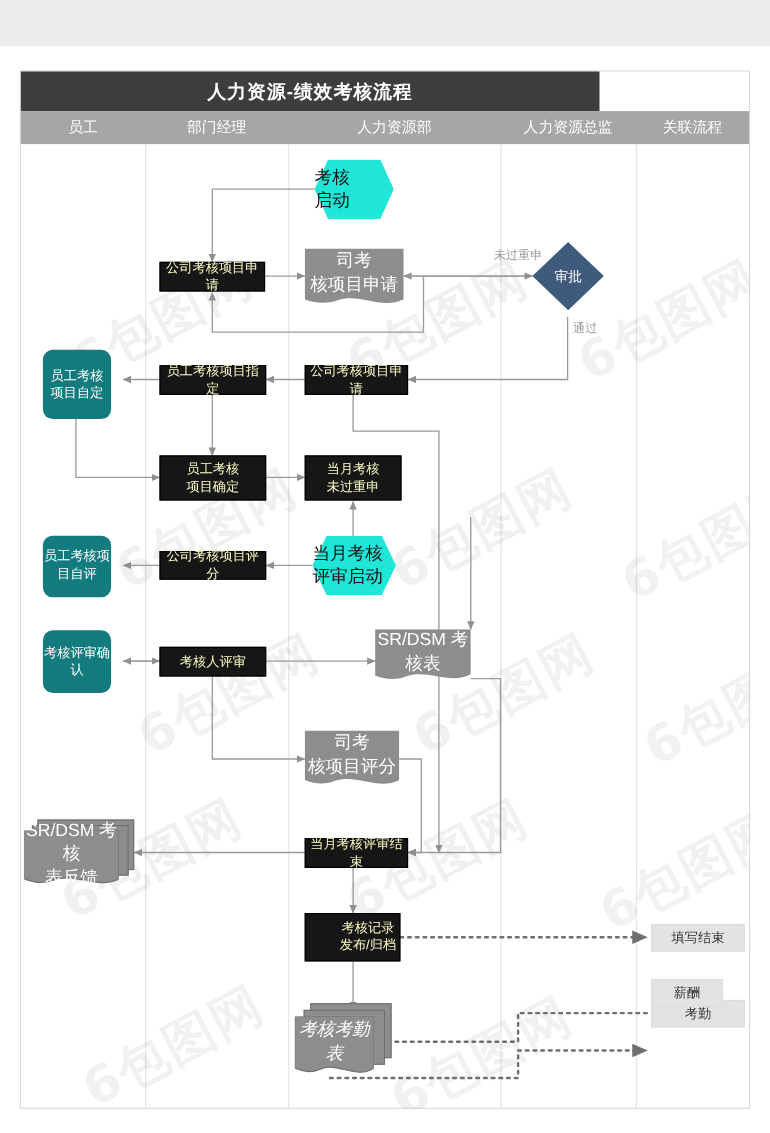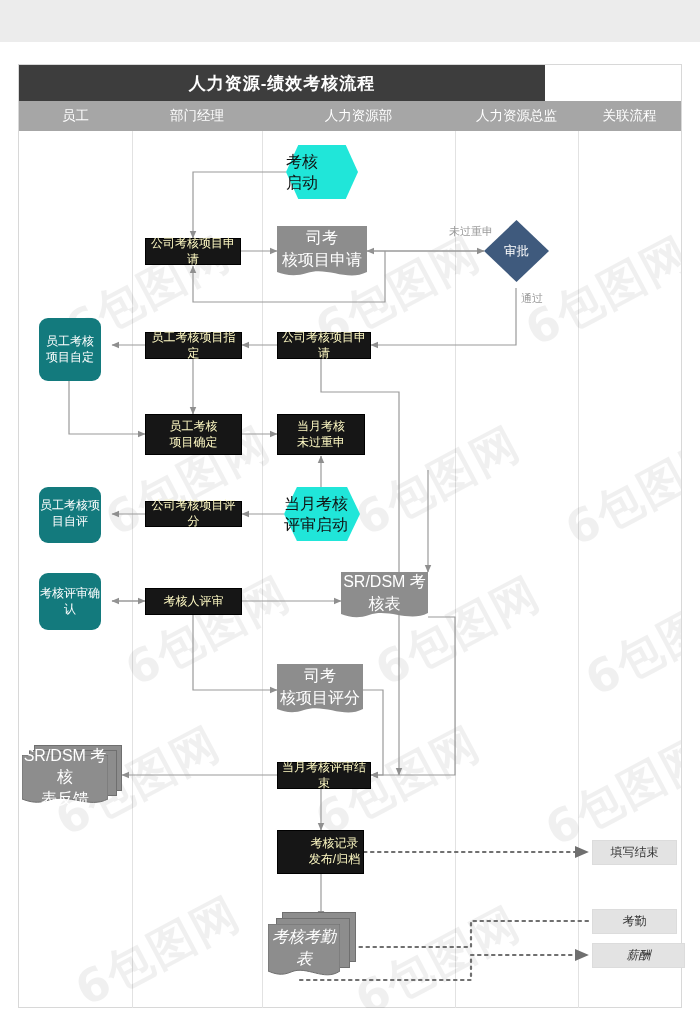--- a/index.html
+++ b/index.html
@@ -368,17 +368,17 @@
       <div class="doctext">考核考勤表</div>
     </div>
   </div>
 
   <div class="node n-light" style="left:592px;top:840px;width:85px;height:25px;">
     <span>填写结束</span>
   </div>
   <div class="node n-light" style="left:592px;top:909px;width:85px;height:25px;">
     <span>考勤</span>
   </div>
-  <div class="node n-light" style="left:592px;top:943px;width:93px;height:25px;font-style:italic;">
+  <div class="node n-light" style="left:592px;top:890px;width:65px;height:25px;">
     <span>薪酬</span>
   </div>
 
 </div>
 
 </body></html>

